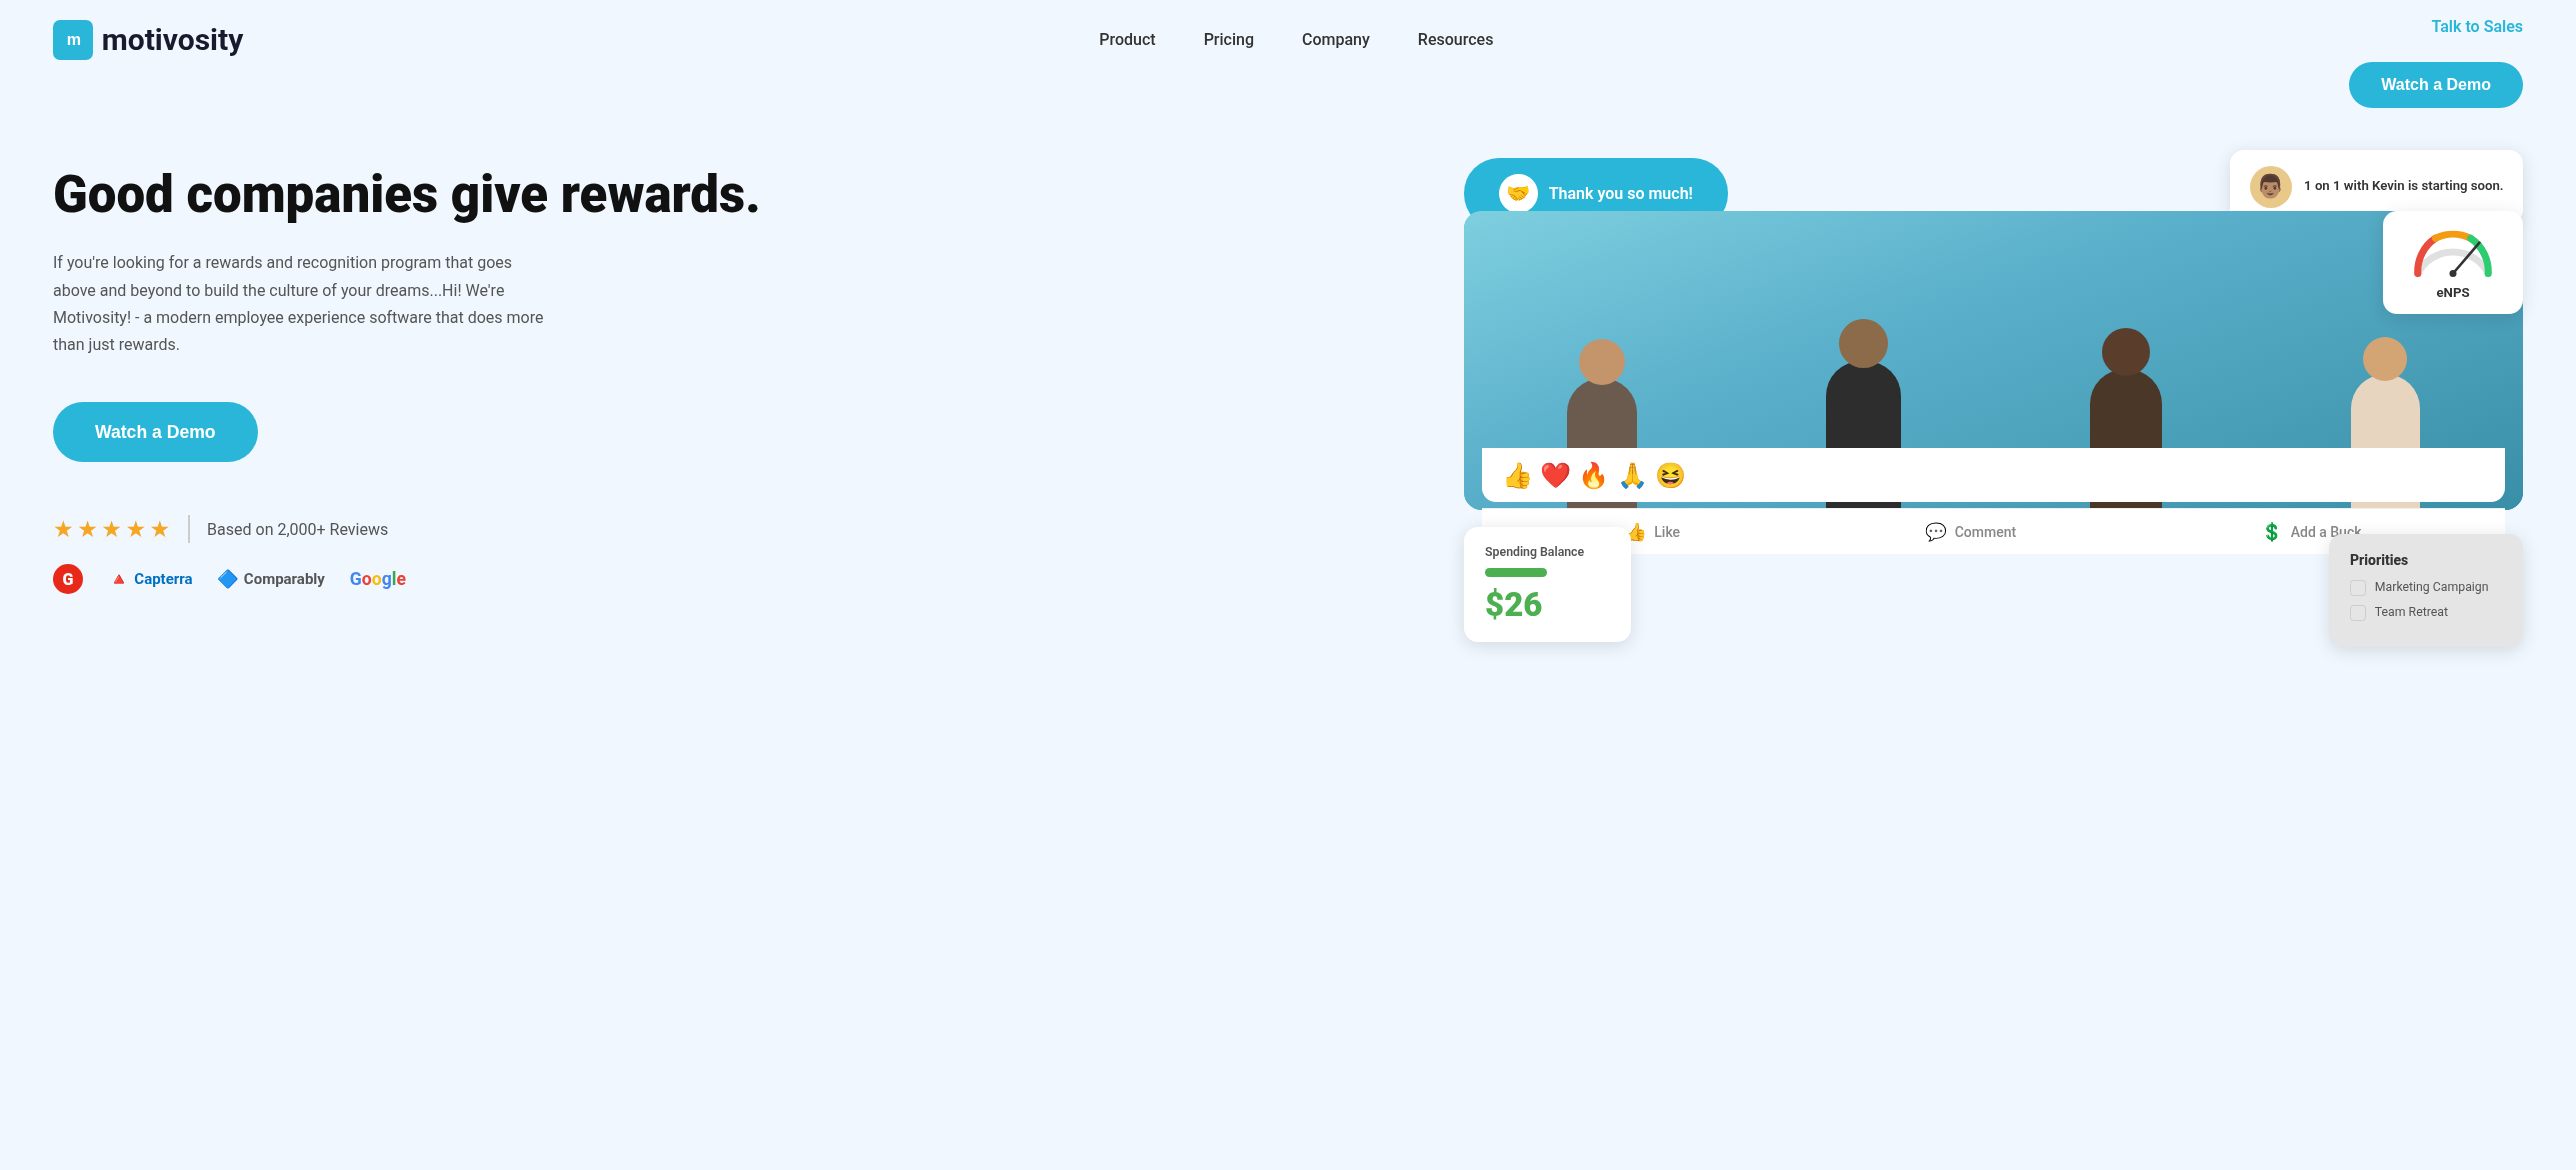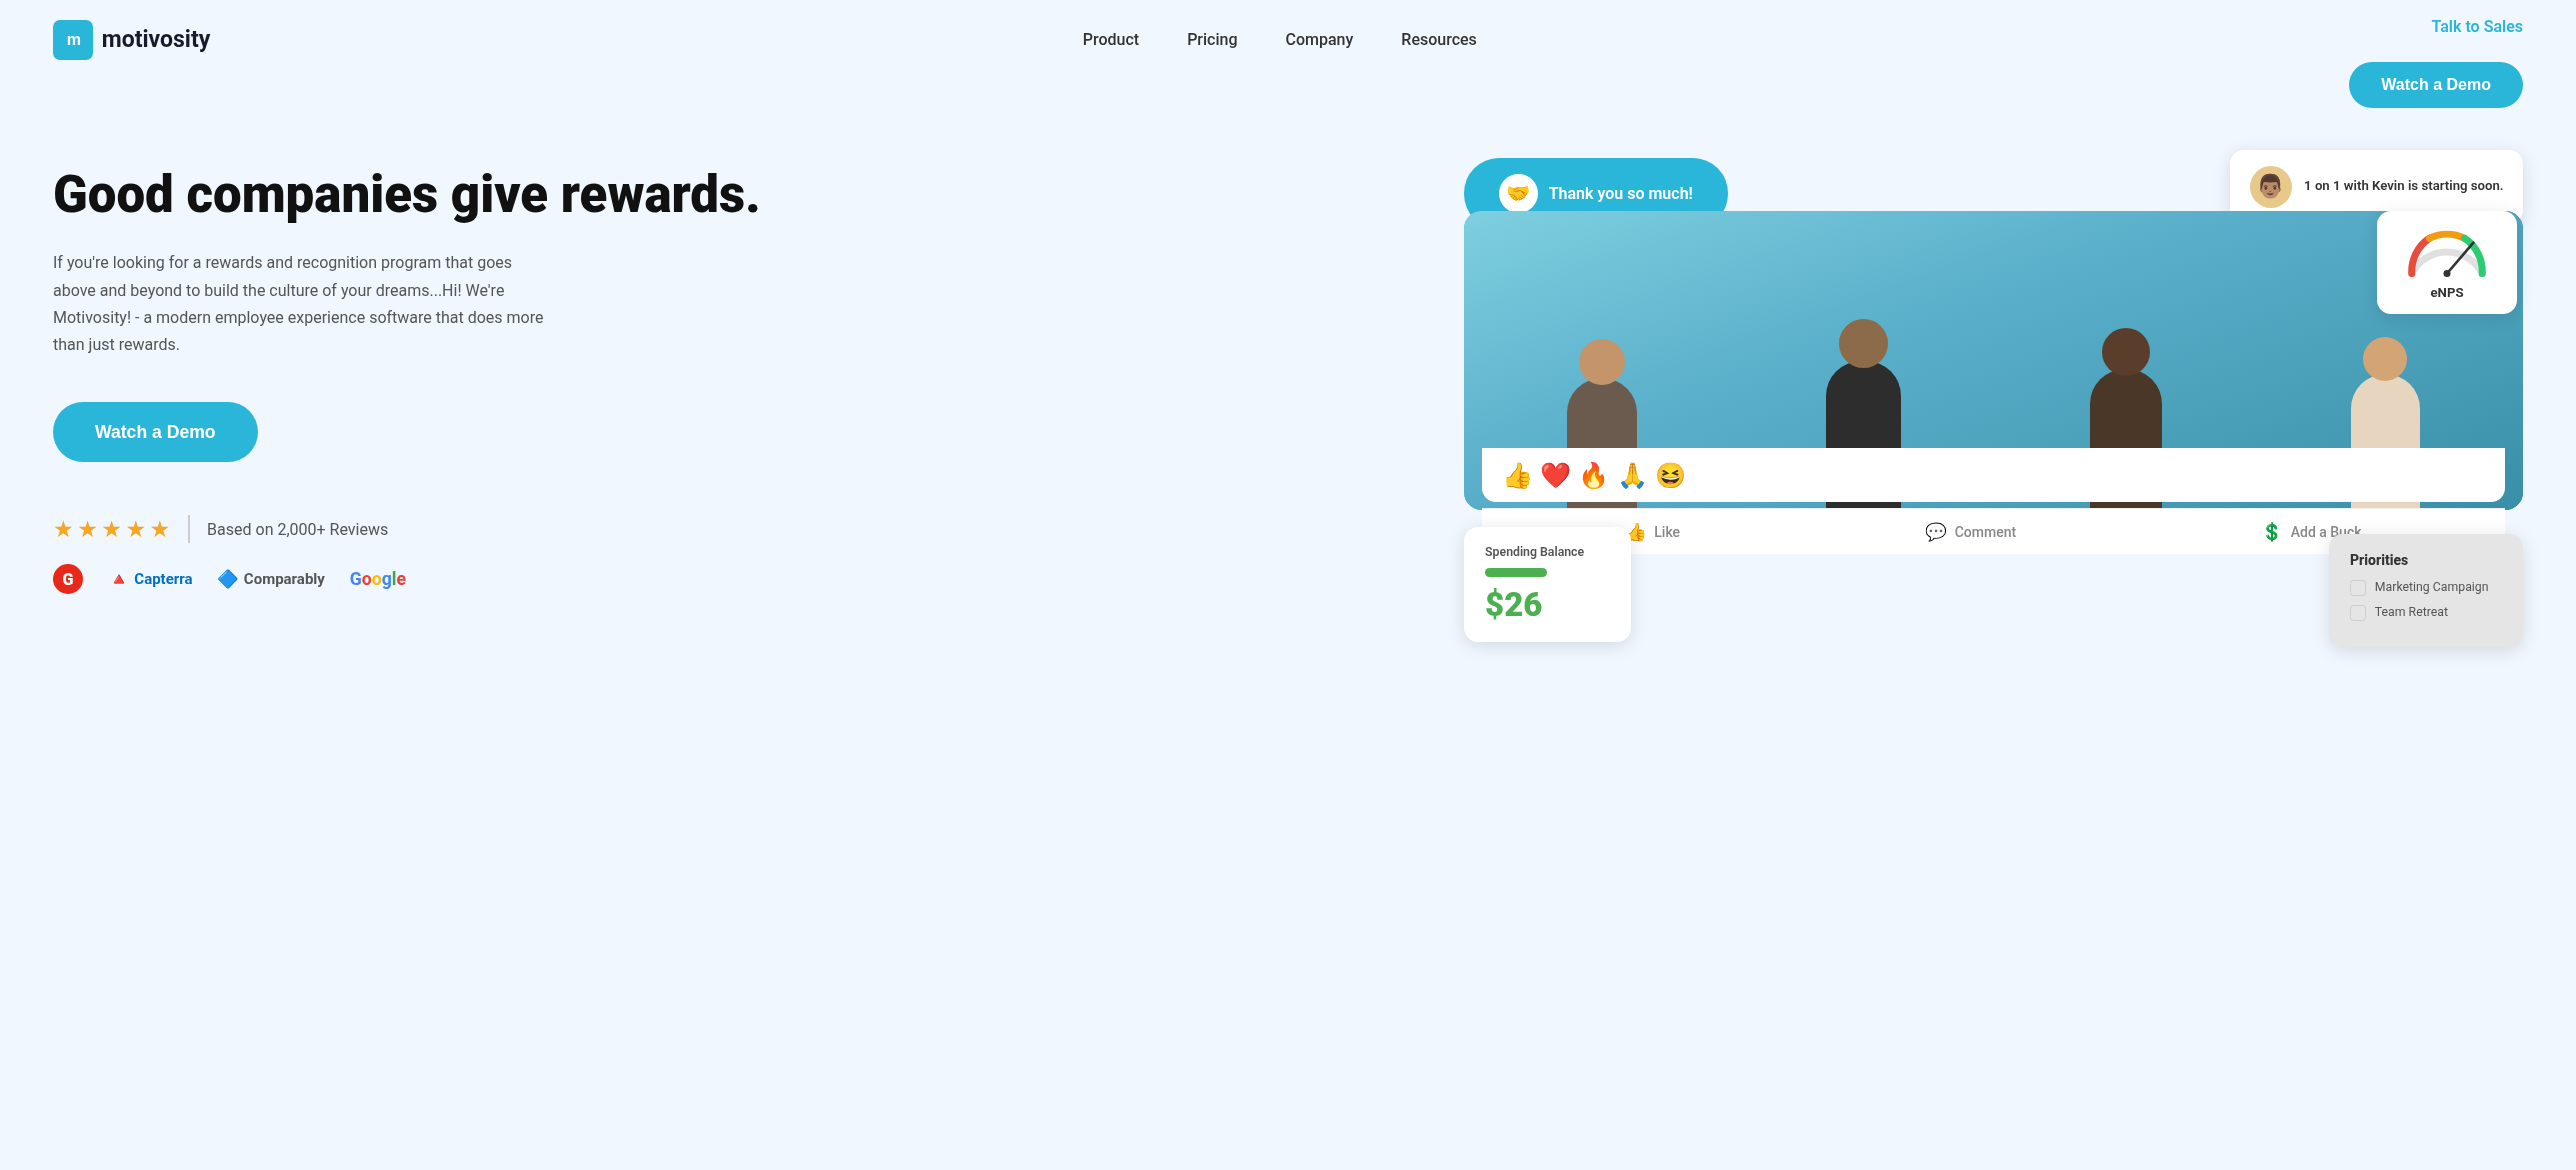--- a/index.html
+++ b/index.html
@@ -9,21 +9,21 @@
     nav {
       display: flex; align-items: center; justify-content: space-between;
       padding: 0 53px; height: 79px; background: #f0f7ff;
     }
     .nav-logo { display: flex; align-items: center; gap: 8.8px; }
     .logo-icon {
       width: 40px; height: 40px; background: #29b6d8; border-radius: 7px;
       display: flex; align-items: center; justify-content: center;
       color: white; font-weight: 900; font-size: 17.6px; letter-spacing: -0.9px;
     }
-    .logo-text { font-size: 23px; font-weight: 700; color: #1a1a2e; }
+    .logo-text { font-size: 30px; font-weight: 700; color: #1a1a2e; }
     .nav-links { display: flex; align-items: center; gap: 48px; }
     .nav-link { font-size: 16px; color: #333; text-decoration: none; font-weight: 500; cursor: pointer; }
     .nav-actions { display: flex; align-items: flex-end; gap: 26.4px; flex-direction: column; }
     .nav-login { font-size: 16px; color: #333; font-weight: 500; cursor: pointer; }
     .nav-talk { font-size: 16px; color: #29b6d8; font-weight: 600; cursor: pointer; }
     .nav-demo-btn {
       background: #29b6d8; color: white; border: none; border-radius: 44px;
       padding: 14px 32px; font-size: 16px; font-weight: 700; cursor: pointer;
     }
 
@@ -135,21 +135,21 @@
       background: #e5e5e5; border-radius: 14px; padding: 17.6px 21px;
       box-shadow: 0 3.5px 17.6px rgba(0,0,0,0.12); min-width: 194px;
     }
     .priorities-title { font-size: 14px; font-weight: 800; color: #333; margin-bottom: 12.3px; }
     .priority-item { display: flex; align-items: flex-start; gap: 8.8px; margin-bottom: 8.8px; }
     .priority-check { width: 16px; height: 16px; border: 1.8px solid #ccc; border-radius: 3.5px; }
     .priority-text { font-size: 12.3px; color: #555; }
 
     
     .enps-card {
-      position: absolute; top: 79px; right: 6px;
+      position: absolute; top: 79px; right: 0px;
       background: white; border-radius: 14px; padding: 14px 26px;
       box-shadow: 0 3.5px 17.6px rgba(0,0,0,0.1); min-width: 114px;
     }
     .enps-label { font-size: 13.2px; font-weight: 700; color: #333; text-align: center; margin-top: 7px; }
     .gauge-container { position: relative; width: 88px; height: 53px; margin: 0 auto; }
     .gauge-svg { width: 100%; height: 100%; }
   </style>
 </head>
 <body>
 

